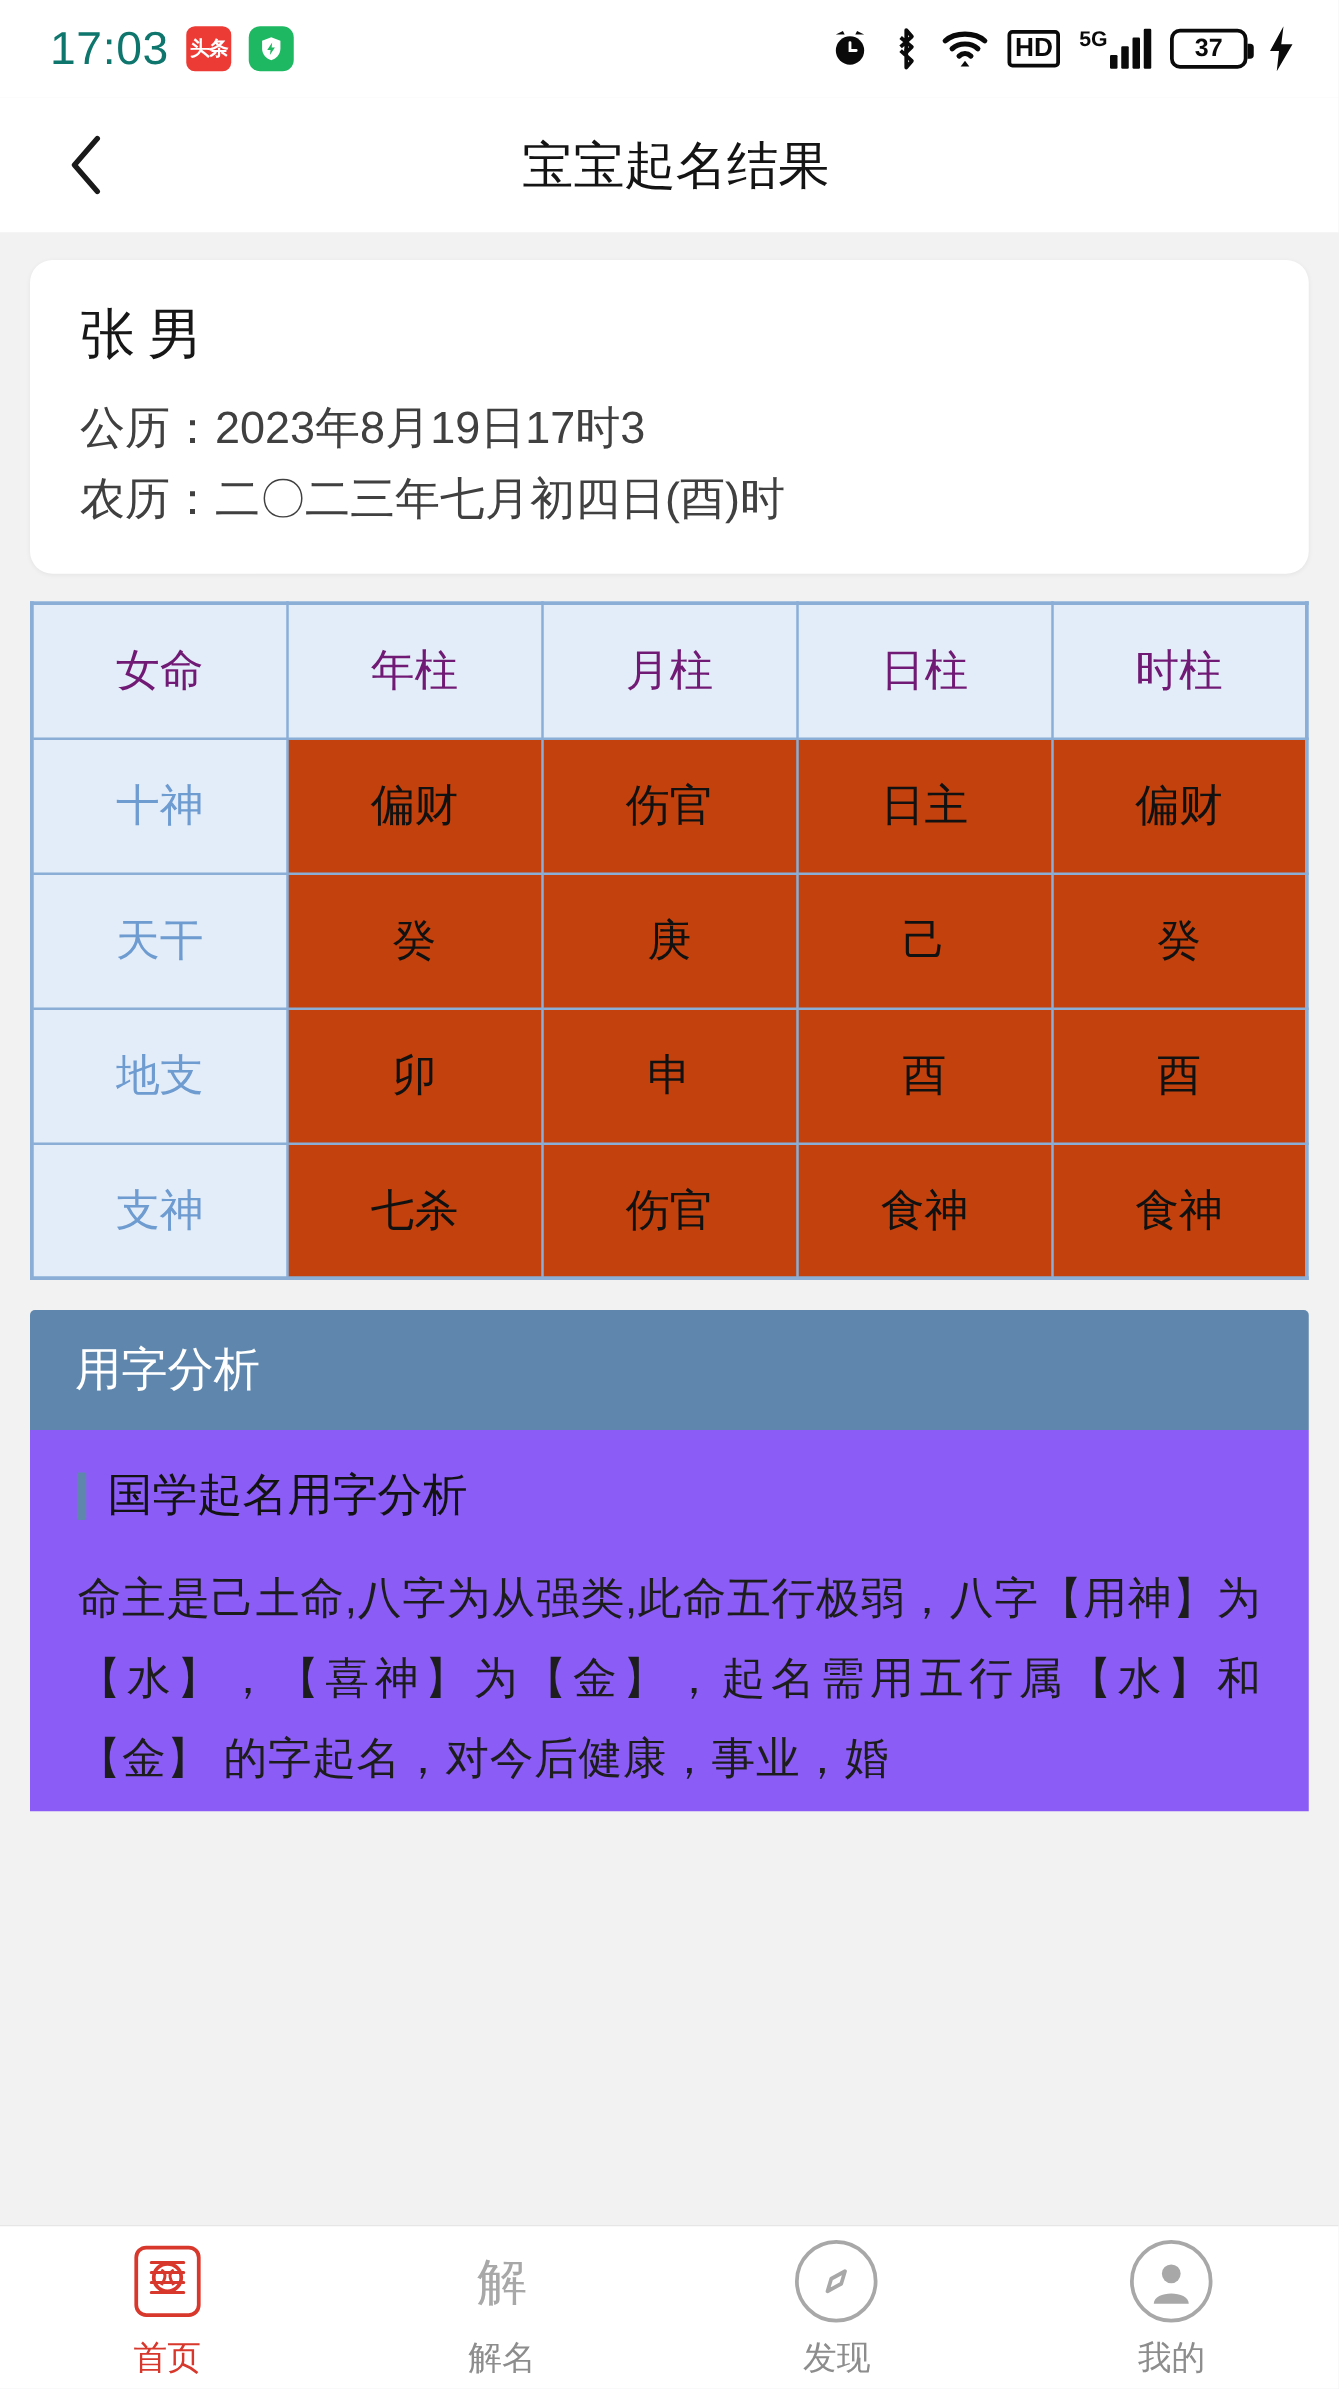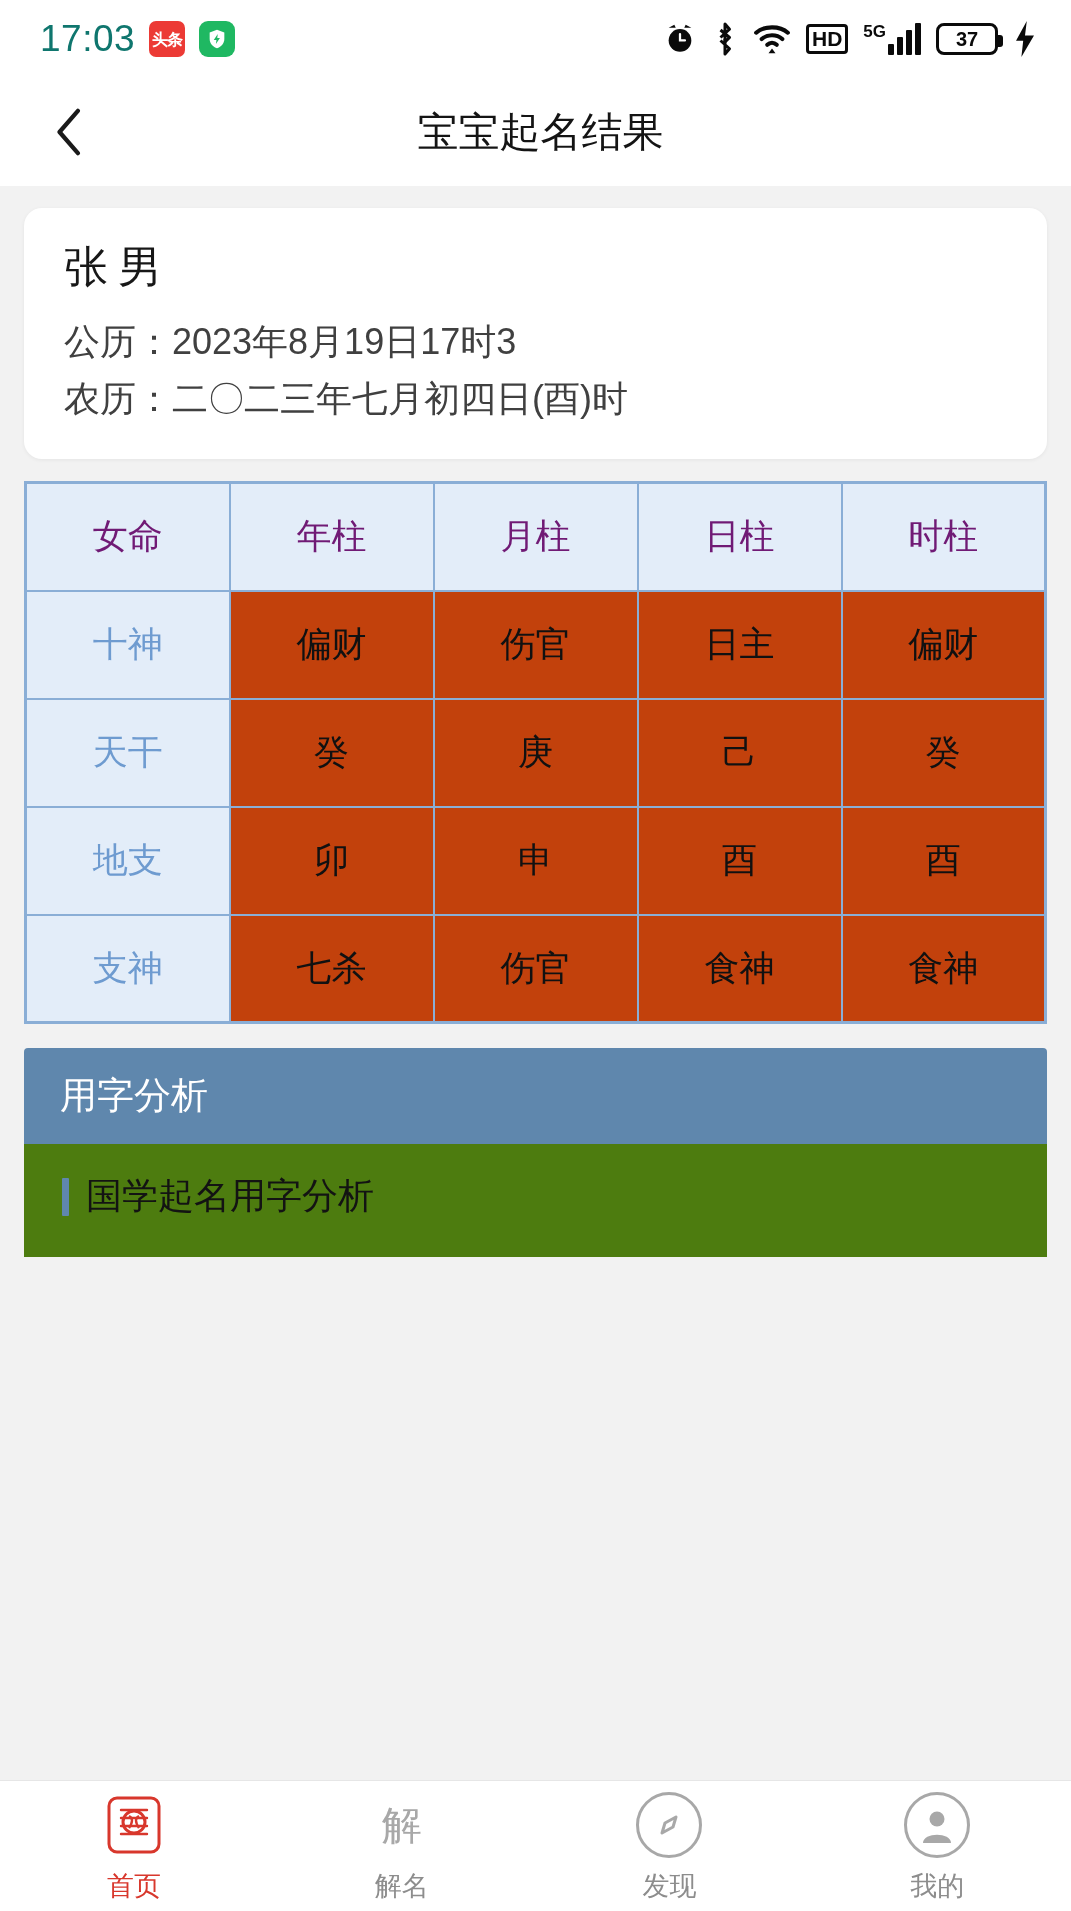--- a/index.html
+++ b/index.html
@@ -99,21 +99,21 @@
   table.bazi td.rowhead{ background:#e3edf9;color:#6e9bd0;width:192px; }
   table.bazi tr td:not(.rowhead):not(.hc){ background:#c2410c; }
 
   
   .analysis{ margin:24px 24px 0 24px; }
   .analysis-header{
     background:#5f87ad;color:#ffffff;font-size:37px;
     padding:23px 36px;border-radius:4px 4px 0 0;
   }
   .analysis-body{
-    background:#4d7c0f;padding:28px 38px 10px 38px;
+    background:#8b5cf6;padding:28px 38px 10px 38px;
   }
   .sub-title{
     display:flex;align-items:center;gap:17px;margin-bottom:26px;
   }
   .sub-bar{ width:7px;height:38px;background:#5f87ad;display:block;border-radius:1px; }
   .sub-title-text{ font-size:36px;color:#131313; }
   .para{
     font-size:35px;color:#1d1d1d;line-height:64px;text-align:justify;
     letter-spacing:0.5px;
   }
@@ -257,20 +257,21 @@
       </table>
   </div>
 
   <div class="analysis">
     <div class="analysis-header">用字分析</div>
     <div class="analysis-body">
       <div class="sub-title">
         <span class="sub-bar"></span>
         <span class="sub-title-text">国学起名用字分析</span>
       </div>
+      <div class="para">命主是己土命,八字为从强类,此命五行极弱，八字【用神】为【水】，【喜神】为【金】，起名需用五行属【水】和【金】 的字起名，对今后健康，事业，婚</div>
     </div>
   </div>
 
 </div>
 
 <div class="tabbar">
 
   <div class="tab active">
     <div class="tab-icon">
       <svg width="70" height="70" viewBox="0 0 70 70">

